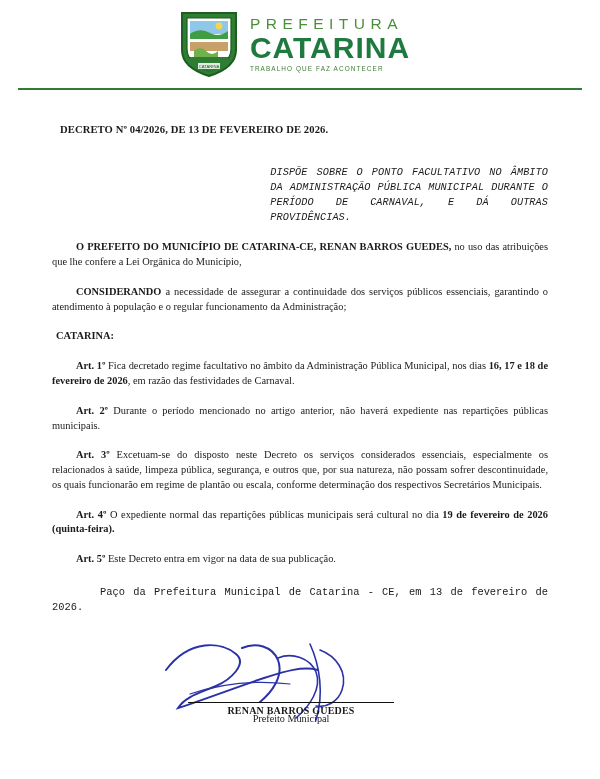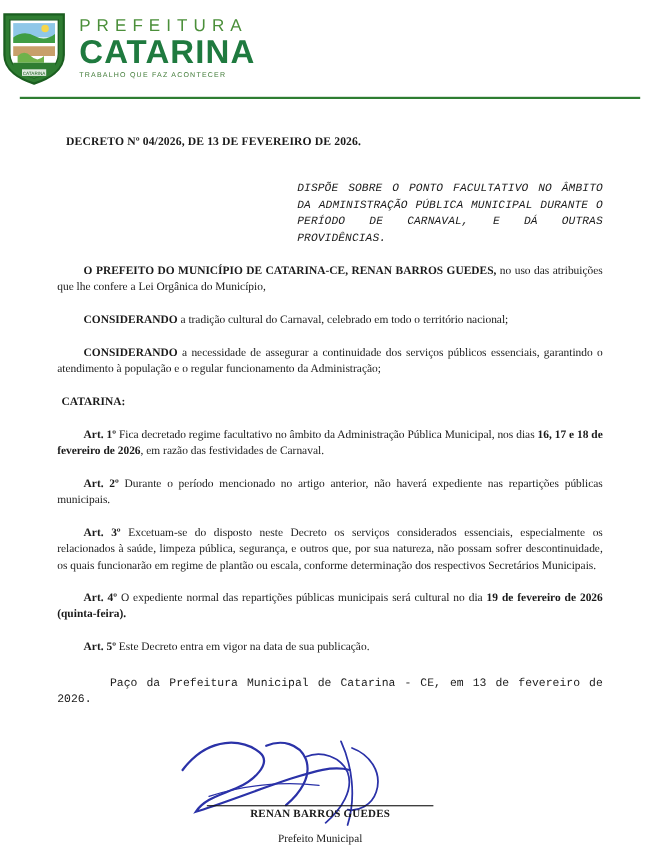--- a/index.html
+++ b/index.html
@@ -18,20 +18,21 @@
     position: relative;
     width: 600px;
     height: 779px;
     box-sizing: border-box;
   }
 
   
   .header {
     padding: 10px 12px 6px 0;
     display: flex;
+    justify-content: center;
     align-items: center;
   }
   .brand {
     display: flex;
     align-items: center;
     gap: 10px;
   }
   .crest {
     width: 62px;
     height: 68px;
@@ -139,21 +140,21 @@
     top: 64px;
     width: 206px;
     text-align: center;
     font-weight: bold;
     font-size: 10px;
     letter-spacing: 0.2px;
   }
   .sig-role {
     position: absolute;
     left: 136px;
-    top: 86px;
+    top: 72px;
     width: 206px;
     text-align: center;
     font-size: 10.2px;
   }
 </style>
 </head>
 <body>
 
 <div class="page">
 
@@ -185,23 +186,20 @@
   <div class="doc">
 
     <div class="doc-title">DECRETO Nº 04/2026, DE 13 DE FEVEREIRO DE 2026.</div>
 
     <div class="ementa">DISPÕE SOBRE O PONTO FACULTATIVO NO ÂMBITO DA ADMINISTRAÇÃO PÚBLICA MUNICIPAL DURANTE O PERÍODO DE CARNAVAL, E DÁ OUTRAS PROVIDÊNCIAS.</div>
 
     <p class="para">
       <span class="b">O PREFEITO DO MUNICÍPIO DE CATARINA-CE, RENAN BARROS GUEDES,</span><span> no uso das atribuições que lhe confere a Lei Orgânica do Município,</span>
     </p>
 
-    <p class="para">
-      <span class="b">CONSIDERANDO</span><span> a tradição cultural do Carnaval, celebrado em todo o território nacional;</span>
-    </p>
 
     <p class="para">
       <span class="b">CONSIDERANDO</span><span> a necessidade de assegurar a continuidade dos serviços públicos essenciais, garantindo o atendimento à população e o regular funcionamento da Administração;</span>
     </p>
 
     <p class="decreta">CATARINA:</p>
 
     <p class="para">
       <span class="b">Art. 1º</span><span> Fica decretado regime facultativo no âmbito da Administração Pública Municipal, nos dias </span><span class="b">16, 17 e 18 de fevereiro de 2026</span><span>, em razão das festividades de Carnaval.</span>
     </p>

